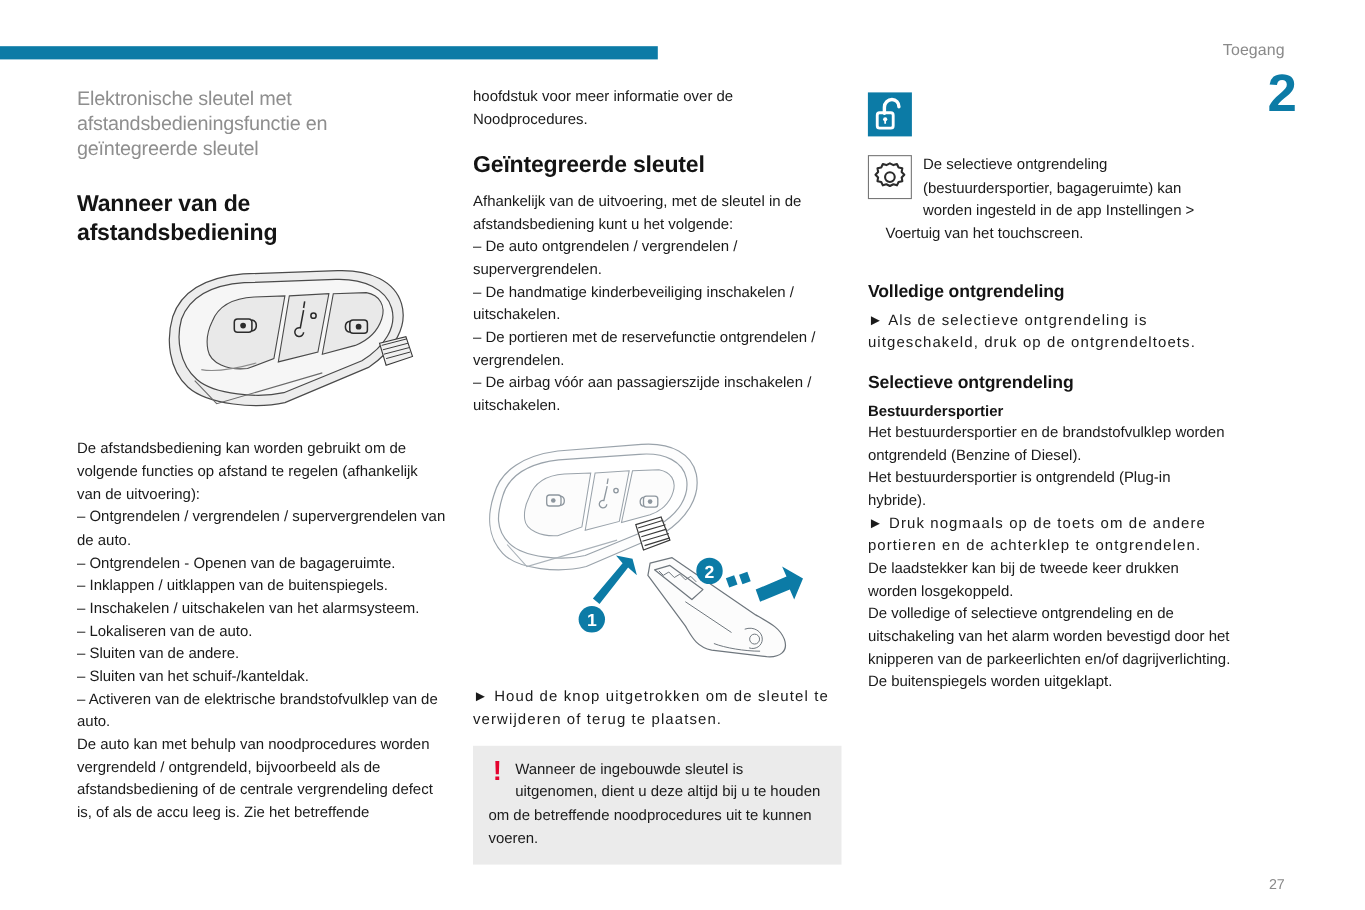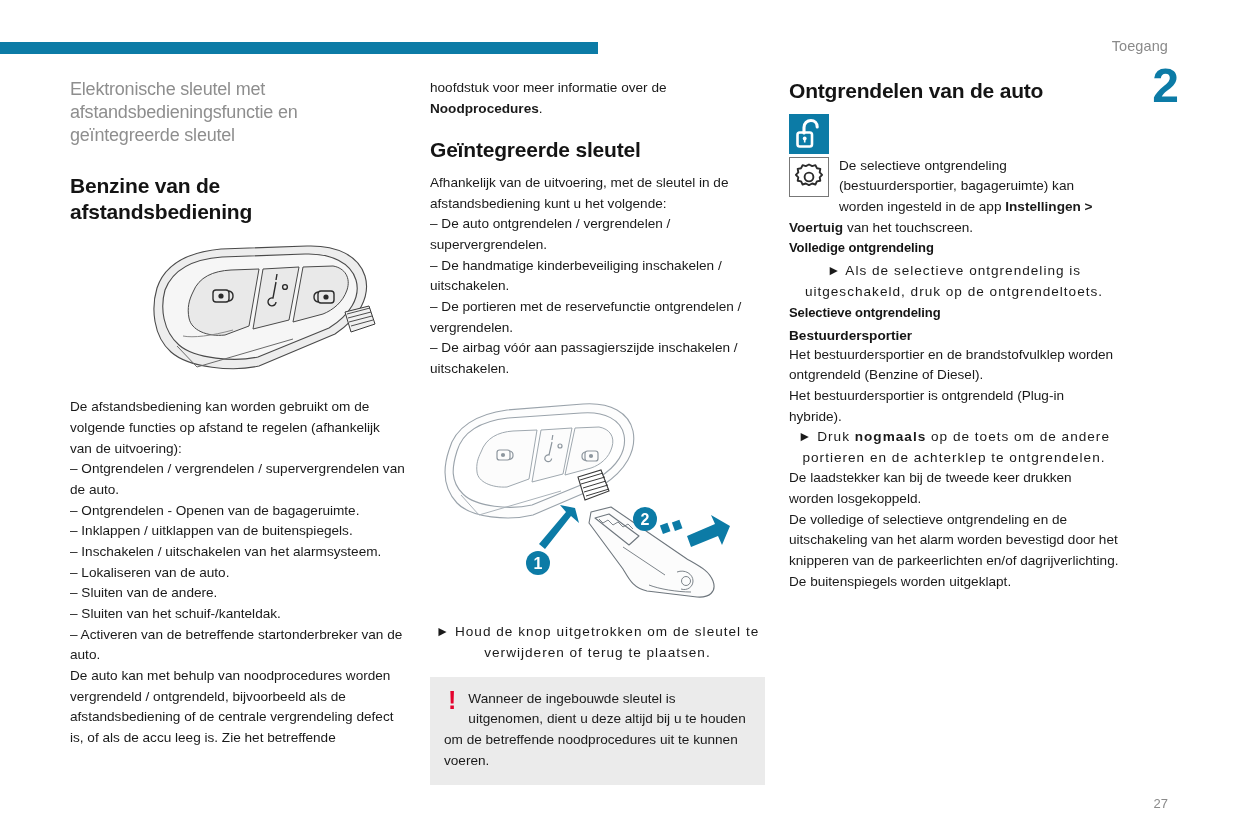--- a/index.html
+++ b/index.html
@@ -67,40 +67,40 @@
   h2.sec {
     margin: 0 0 10px 0;
     font-size: 21px;
     font-weight: bold;
     line-height: 1.22;
     color: #141414;
     letter-spacing: -.2px;
   }
   h2.sec.tight { margin-top: 0; }
   h3.sub {
-    margin: 2px 0 6px 0;
-    font-size: 13px;
+    margin: 18px 0 6px 0;
+    font-size: 16px;
     font-weight: bold;
     color: #141414;
     letter-spacing: -.1px;
   }
   h4.subsub {
     margin: 8px 0 2px 0;
     font-size: 13.6px;
     font-weight: bold;
     color: #141414;
   }
   p.body {
     margin: 0;
     font-size: 13.6px;
     line-height: 1.52;
     color: #1a1a1a;
   }
-  .arrow { letter-spacing: 1px; text-align: center; }
-  b, strong { font-weight: bold; }
+  .arrow { letter-spacing: 1px; }
+  b, strong { font-weight: normal; }
 
   
   .fig {
     margin: 16px 0 18px 0;
     text-align: center;
   }
 
   
   .warn-box {
     margin-top: 13px;
@@ -127,39 +127,39 @@
     display: block;
   }
   .icon-gear {
     width: 40px; height: 40px;
     border: 1px solid #777;
     background: #fff;
     float: left;
     margin: 1px 10px 2px 0;
   }
   .icon-para {
-    margin: 0;
+    margin: 16px;
     font-size: 13.6px;
     line-height: 1.52;
   }
   .clearfix::after { content: ""; display: block; clear: both; }
 </style>
 </head>
 <body>
 
 <div class="top-bar"></div>
 <div class="running-head">Toegang</div>
 <div class="chapter-num">2</div>
 <div class="page-num">27</div>
 
 <div class="col" id="col1">
 
   <h1 class="doc-title">Elektronische sleutel met afstandsbedieningsfunctie en geïntegreerde sleutel</h1>
 
-  <h2 class="sec">Benzine van de afstandsbediening</h2>
+  <h2 class="sec">Wanneer van de afstandsbediening</h2>
 
   <div class="fig">
     <svg width="290" height="135" viewBox="0 0 290 135" aria-hidden="true">
       <g fill="#ededed" stroke="#4a4a4a" stroke-width="1.1" stroke-linejoin="round">
         <path d="M64 48 C72 24 96 12 128 9 L214 6 C244 5 266 16 272 36 C278 56 266 78 242 94
                  L166 126 C140 132 96 128 78 112 C60 96 58 68 64 48 Z"></path>
         <path d="M72 50 C80 29 101 19 129 17 L212 14 C238 13 258 23 263 40 C268 57 257 75 236 88
                  L165 117 C142 122 102 119 86 105 C70 91 67 68 72 50 Z" fill="#f6f6f6"></path>
       </g>
       <g fill="#e9e9e9" stroke="#4a4a4a" stroke-width="1">
@@ -190,21 +190,21 @@
   </div>
 
   <p class="body">De afstandsbediening kan worden gebruikt om de volgende functies op afstand te regelen (afhankelijk van de uitvoering):</p>
   <p class="body">–  Ontgrendelen / vergrendelen / supervergrendelen van de auto.</p>
   <p class="body">–  Ontgrendelen - Openen van de bagageruimte.</p>
   <p class="body">–  Inklappen / uitklappen van de buitenspiegels.</p>
   <p class="body">–  Inschakelen / uitschakelen van het alarmsysteem.</p>
   <p class="body">–  Lokaliseren van de auto.</p>
   <p class="body">–  Sluiten van de andere.</p>
   <p class="body">–  Sluiten van het schuif-/kanteldak.</p>
-  <p class="body">–  Activeren van de betreffende startonderbreker van de auto.</p>
+  <p class="body">–  Activeren van de elektrische brandstofvulklep van de auto.</p>
   <p class="body">De auto kan met behulp van noodprocedures worden vergrendeld / ontgrendeld, bijvoorbeeld als de afstandsbediening of de centrale vergrendeling defect is, of als de accu leeg is. Zie het betreffende</p>
 </div>
 
 <div class="col" id="col2">
 
   <p class="body"><span>hoofdstuk voor meer informatie over de </span><b>Noodprocedures</b><span>.</span></p>
 
   <h2 class="sec" style="margin-top:18px">Geïntegreerde sleutel</h2>
 
   <p class="body">Afhankelijk van de uitvoering, met de sleutel in de afstandsbediening kunt u het volgende:</p>
@@ -279,21 +279,20 @@
   <p class="body arrow">►  Houd de knop uitgetrokken om de sleutel te verwijderen of terug te plaatsen.</p>
 
   <div class="warn-box clearfix">
     <span class="warn-bang">!</span>
     <span>Wanneer de ingebouwde sleutel is uitgenomen, dient u deze altijd bij u te houden om de betreffende noodprocedures uit te kunnen voeren.</span>
   </div>
 </div>
 
 <div class="col" id="col3">
 
-  <h2 class="sec tight">Ontgrendelen van de auto</h2>
 
   <div class="icon-stack">
     <span class="icon-lock">
       <svg width="40" height="40" viewBox="0 0 40 40" aria-hidden="true">
         <path d="M15 19 L15 13.5 C15 9.4 18.2 6.5 21.9 6.5 C25.6 6.5 28.2 9.4 28.2 13" fill="none" stroke="#fff" stroke-width="3.1" stroke-linecap="round"></path>
         <rect x="8.5" y="18.5" width="14.5" height="14" rx="2.2" fill="none" stroke="#fff" stroke-width="2.6"></rect>
         <circle cx="15.7" cy="24.5" r="1.9" fill="#fff"></circle>
         <rect x="14.9" y="24.5" width="1.6" height="4" fill="#fff"></rect>
       </svg>
     </span>

